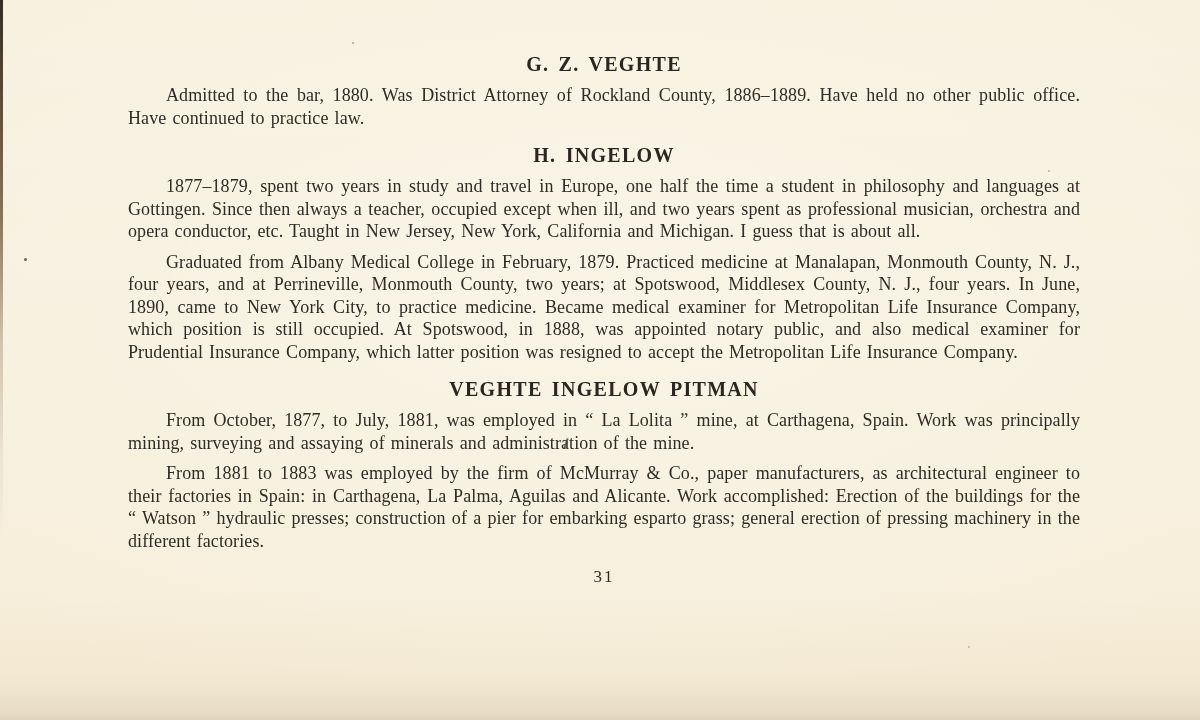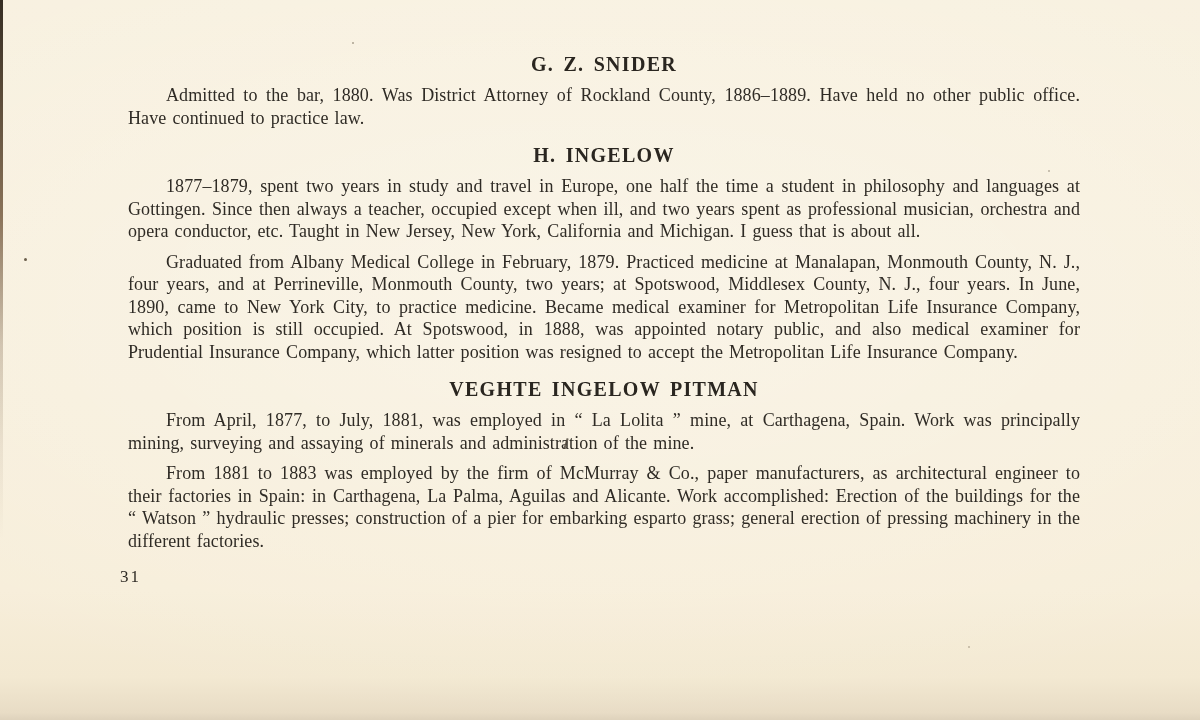--- a/index.html
+++ b/index.html
@@ -40,20 +40,21 @@
     margin: 8px;
     font-size: 18px;
     line-height: 22.5px;
     text-align: justify;
     text-indent: 38px;
     word-spacing: 1.5px;
     letter-spacing: 0.1px;
   }
   .page-number {
     margin-top: 14px;
+    text-align: center;
     font-size: 17px;
     line-height: 22px;
     letter-spacing: 2px;
   }
   
   .edge-left {
     position: absolute;
     left: 0; top: 0;
     width: 3px; height: 100%;
     background: linear-gradient(180deg,
@@ -85,35 +86,35 @@
   <div class="edge-left"></div>
   <span class="speck s1"></span>
   <span class="speck s2"></span>
   <span class="speck s3"></span>
   <span class="speck s4"></span>
   <span class="scratch"></span>
 
   <div class="content">
 
     <section class="entry">
-      <h2 class="entry-heading">G. Z. SNIDER</h2>
+      <h2 class="entry-heading">G. Z. VEGHTE</h2>
       <p class="para">Admitted to the bar, 1880. Was District Attorney of Rockland County, 1886–1889. Have held no other public office. Have continued to practice law.</p>
     </section>
 
     <section class="entry">
       <h2 class="entry-heading">H. INGELOW</h2>
       <p class="para">1877–1879, spent two years in study and travel in Europe, one half the time a student in philosophy and languages at Gottingen. Since then always a teacher, occupied except when ill, and two years spent as professional musician, orchestra and opera conductor, etc. Taught in New Jersey, New York, California and Michigan. I guess that is about all.</p>
     </section>
 
     <section class="entry">
       <p class="para">Graduated from Albany Medical College in February, 1879. Practiced medicine at Manalapan, Monmouth County, N. J., four years, and at Perrineville, Monmouth County, two years; at Spotswood, Middlesex County, N. J., four years. In June, 1890, came to New York City, to practice medicine. Became medical examiner for Metropolitan Life Insurance Company, which position is still occupied. At Spotswood, in 1888, was appointed notary public, and also medical examiner for Prudential Insurance Company, which latter position was resigned to accept the Metropolitan Life Insurance Company.</p>
     </section>
 
     <section class="entry">
       <h2 class="entry-heading">VEGHTE INGELOW PITMAN</h2>
-      <p class="para">From April, 1877, to July, 1881, was employed in “ La Lolita ” mine, at Carthagena, Spain. Work was principally mining, surveying and assaying of minerals and administration of the mine.</p>
+      <p class="para">From October, 1877, to July, 1881, was employed in “ La Lolita ” mine, at Carthagena, Spain. Work was principally mining, surveying and assaying of minerals and administration of the mine.</p>
       <p class="para">From 1881 to 1883 was employed by the firm of McMurray &amp; Co., paper manufacturers, as architectural engineer to their factories in Spain: in Carthagena, La Palma, Aguilas and Alicante. Work accomplished: Erection of the buildings for the “ Watson ” hydraulic presses; construction of a pier for embarking esparto grass; general erection of pressing machinery in the different factories.</p>
     </section>
 
     <div class="page-number">31</div>
 
   </div>
 </div>
 
 </body></html>

